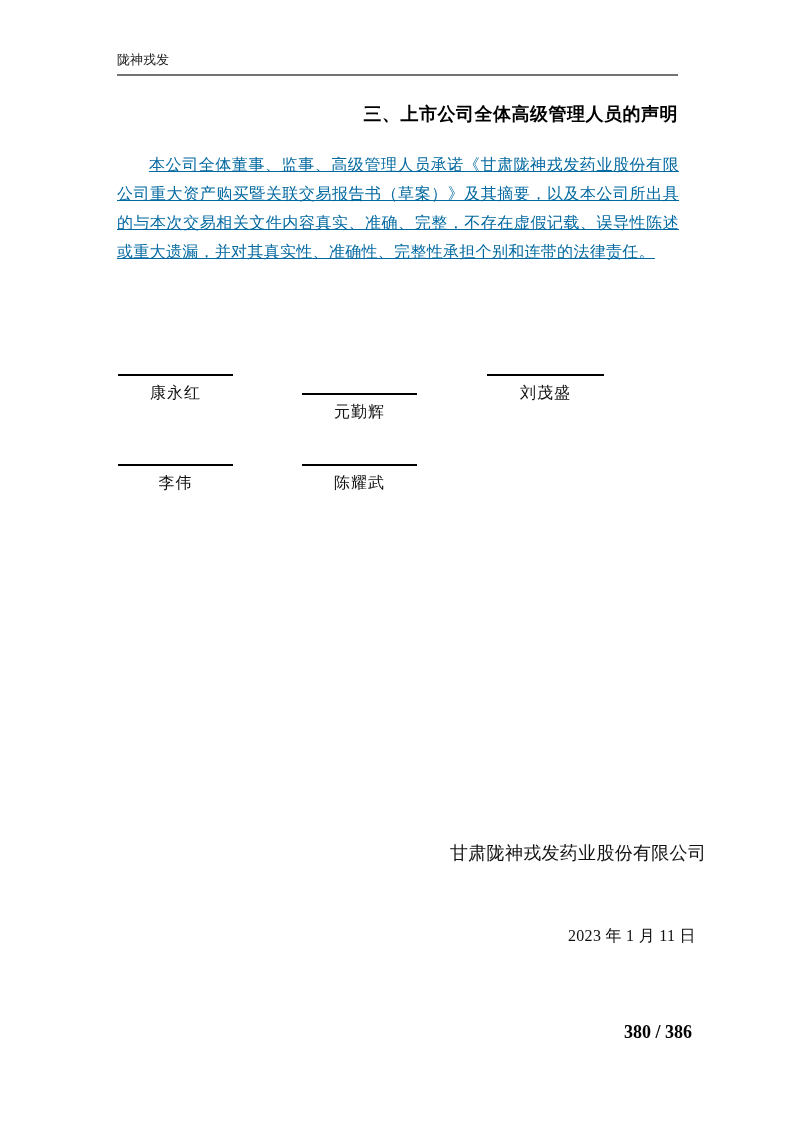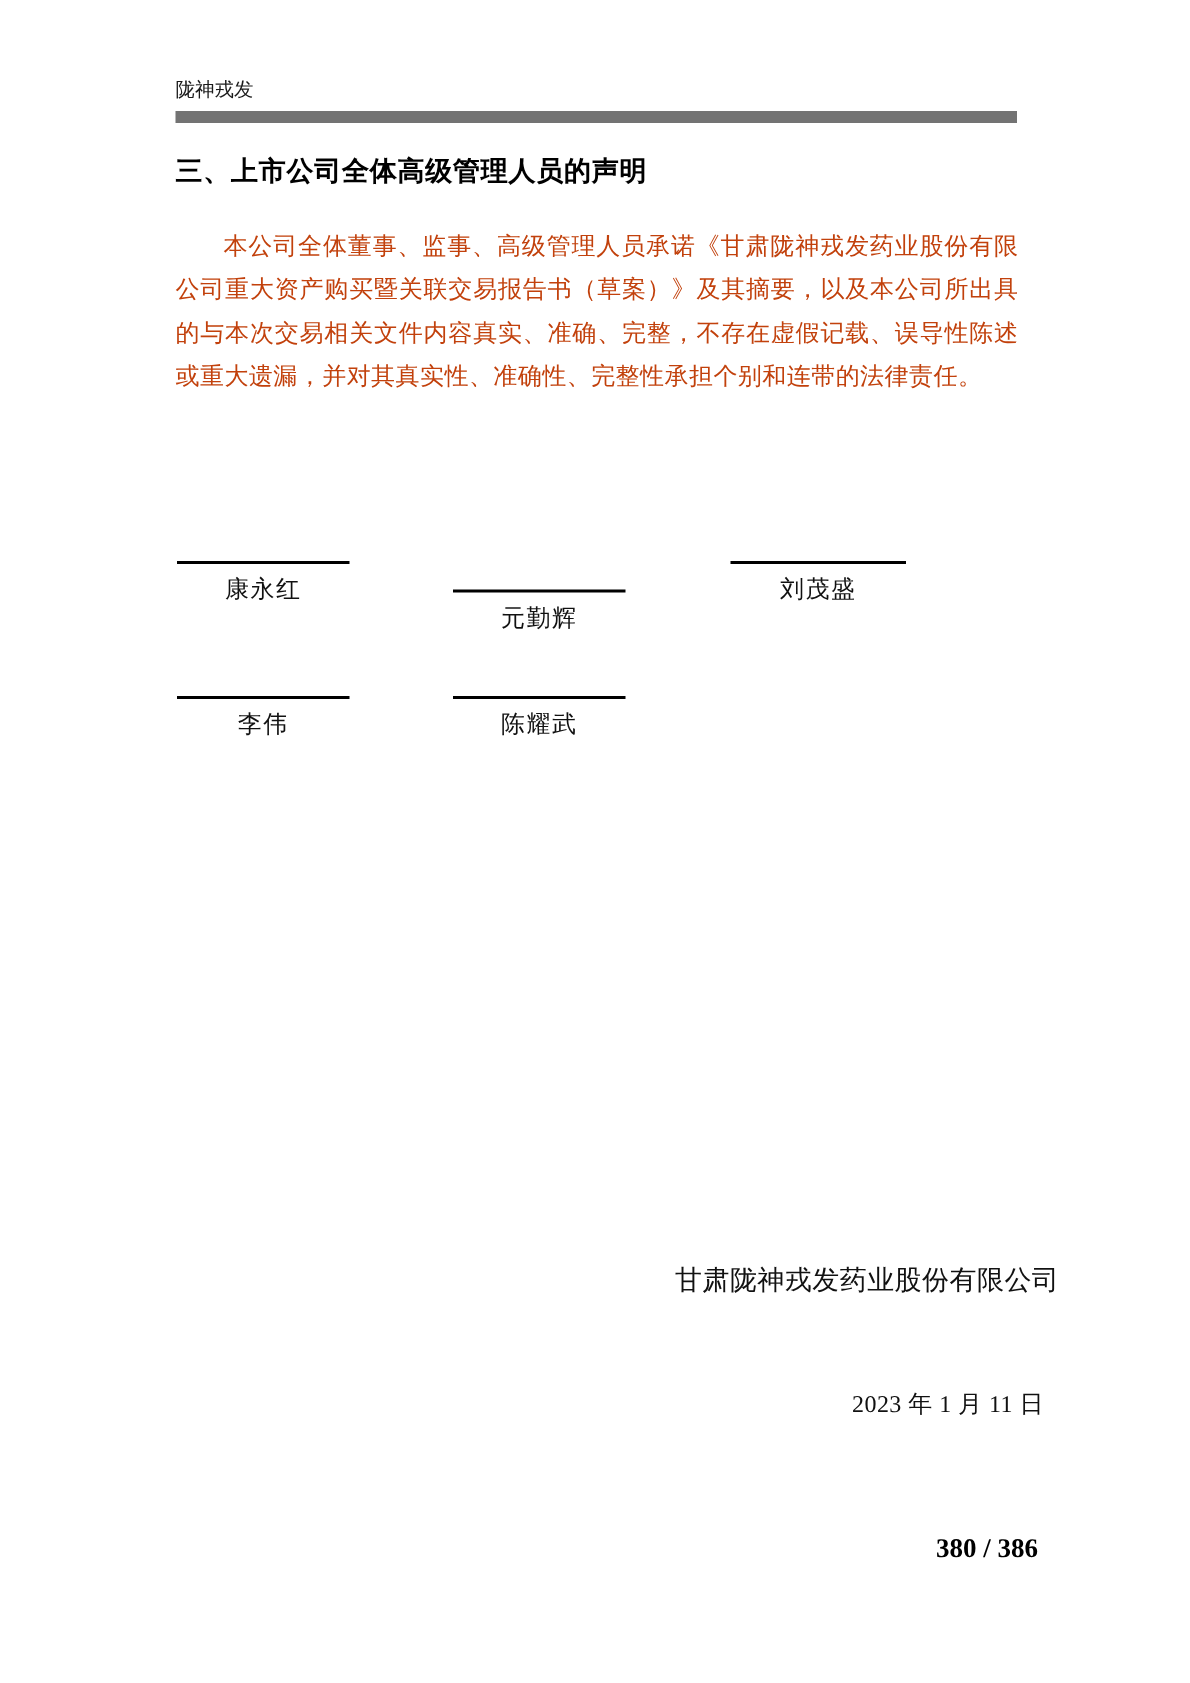--- a/index.html
+++ b/index.html
@@ -21,47 +21,49 @@
     position: absolute;
     top: 52px;
     left: 117px;
     width: 561px;
     display: flex;
     justify-content: space-between;
     align-items: flex-end;
     font-size: 13px;
     line-height: 16px;
     padding-bottom: 6px;
-    border-bottom: 8px solid #737373;
+    border-bottom: 2px solid #737373;
     color: #1a1a1a;
   }
   
   .section-title {
     position: absolute;
     top: 102px;
     left: 117px;
     width: 561px;
     font-family: "Liberation Sans", "DejaVu Sans", sans-serif;
     font-weight: bold;
     font-size: 18px;
     letter-spacing: 0.5px;
     color: #000000;
+    text-align: right;
   }
   
   .declaration {
     position: absolute;
     top: 150px;
     left: 117px;
     width: 562px;
     font-size: 16px;
     line-height: 29px;
     letter-spacing: 0.3px;
     text-align: justify;
     text-indent: 2em;
-    color: #c2410c;
+    color: #0369a1;
+    text-decoration: underline;
   }
   .sign-label {
     position: absolute;
     top: 288px;
     left: 117px;
     width: 562px;
     font-size: 16px;
     line-height: 22px;
     letter-spacing: 0.3px;
     text-indent: 2em;

